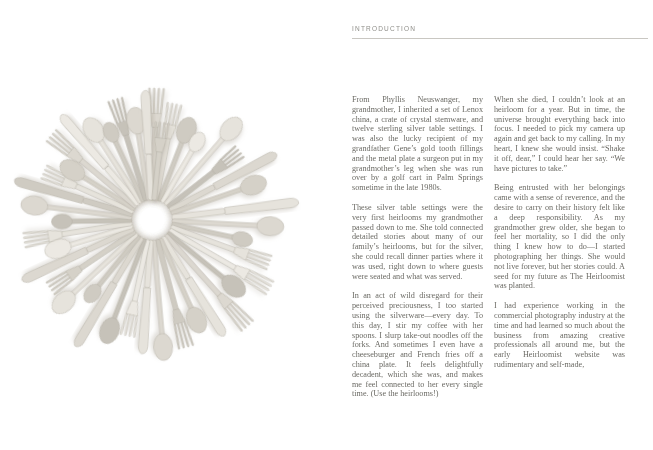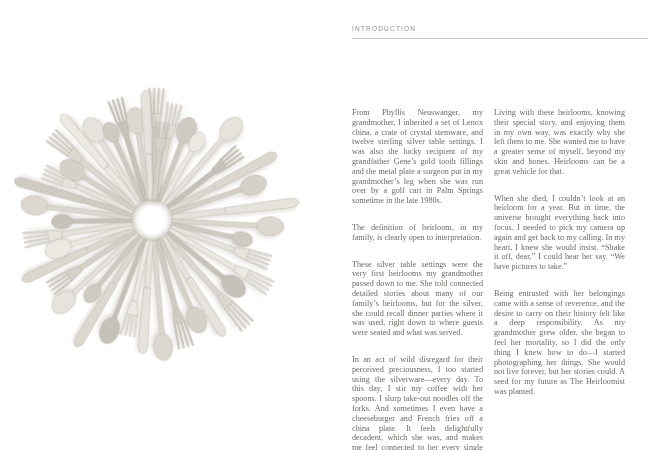--- a/index.html
+++ b/index.html
@@ -23,21 +23,21 @@
   .header-rule{
     position:absolute;left:352px;top:38px;width:296px;height:1px;
     background:#c9c7c2;
   }
   .columns{
     position:absolute;left:352px;top:91px;width:273px;
     display:flex;gap:11px;
   }
   .col{width:131px;}
   .col p{
-    margin:17px 0 10px 0;
+    margin:4px 0 10px 0;
     font-size:8.2px;line-height:9.8px;color:#6b6a64;
     text-align:justify;
   }
 </style>
 </head>
 <body>
 
 <div class="spread">
 
   <div class="page-left">
@@ -276,25 +276,24 @@
       </figure>
   </div>
 
   <div class="page-right">
     <div class="running-head">INTRODUCTION</div>
     <div class="header-rule"></div>
 
     <div class="columns">
       <div class="col">
         <p>From Phyllis Neuswanger, my grandmother, I inherited a set of Lenox china, a crate of crystal stemware, and twelve sterling silver table settings. I was also the lucky recipient of my grandfather Gene’s gold tooth fillings and the metal plate a surgeon put in my grandmother’s leg when she was run over by a golf cart in Palm Springs sometime in the late 1980s.</p>
-        <p>The definition of heirloom, in my family, is clearly open to interpretation.</p>
         <p>These silver table settings were the very first heirlooms my grandmother passed down to me. She told connected detailed stories about many of our family’s heirlooms, but for the silver, she could recall dinner parties where it was used, right down to where guests were seated and what was served.</p>
         <p>In an act of wild disregard for their perceived preciousness, I too started using the silverware—every day. To this day, I stir my coffee with her spoons. I slurp take-out noodles off the forks. And sometimes I even have a cheeseburger and French fries off a china plate. It feels delightfully decadent, which she was, and makes me feel connected to her every single time. (Use the heirlooms!)</p>
       </div>
       <div class="col">
-        <p>Living with these heirlooms, knowing their special story, and enjoying them in my own way, was exactly why she left them to me. She wanted me to have a greater sense of myself, beyond my skin and bones. Heirlooms can be a great vehicle for that.</p>
         <p>When she died, I couldn’t look at an heirloom for a year. But in time, the universe brought everything back into focus. I needed to pick my camera up again and get back to my calling. In my heart, I knew she would insist. “Shake it off, dear,” I could hear her say. “We have pictures to take.”</p>
         <p>Being entrusted with her belongings came with a sense of reverence, and the desire to carry on their history felt like a deep responsibility. As my grandmother grew older, she began to feel her mortality, so I did the only thing I knew how to do—I started photographing her things. She would not live forever, but her stories could. A seed for my future as The Heirloomist was planted.</p>
+        <p>I had experience working in the commercial photography industry at the time and had learned so much about the business from amazing creative professionals all around me, but the early Heirloomist website was rudimentary and self-made,</p>
       </div>
     </div>
   </div>
 
 </div>
 
 </body></html>

